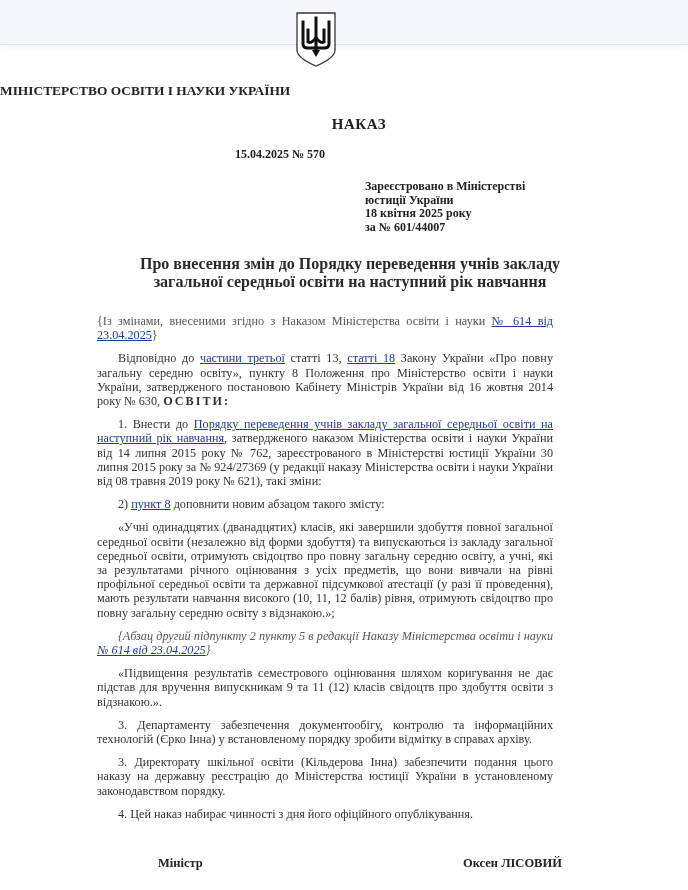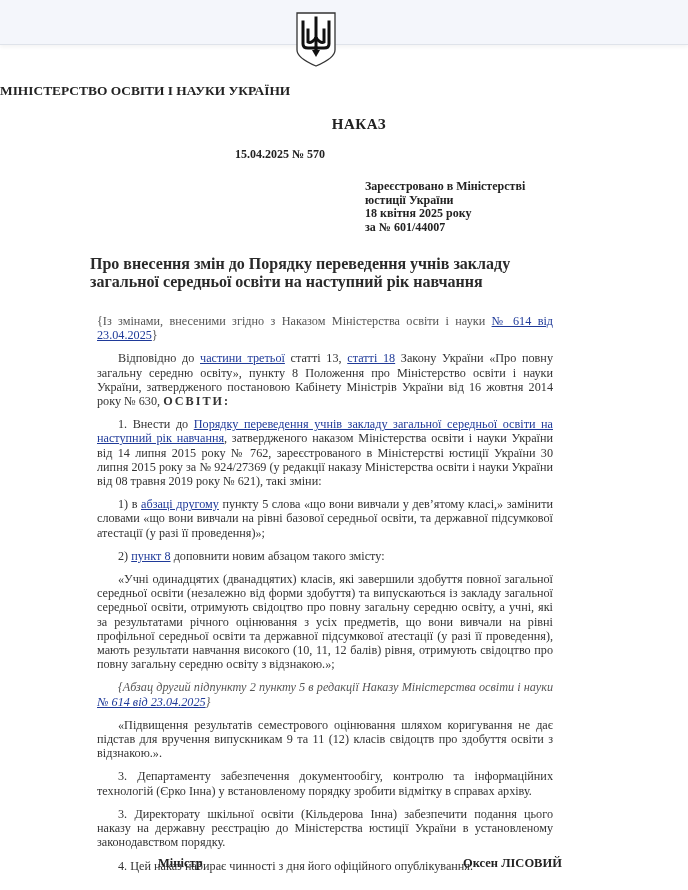--- a/index.html
+++ b/index.html
@@ -31,21 +31,21 @@
     .order-date {
       position: absolute; left: 0; width: 560px; top: 147px;
       text-align: center; font-weight: bold; font-size: 12px;
     }
     .registered {
       position: absolute; left: 365px; top: 180px;
       font-weight: bold; font-size: 12px; line-height: 13.5px;
     }
     .heading {
       position: absolute; left: 90px; width: 520px; top: 255px;
-      font-weight: bold; font-size: 16px; line-height: 18px;
+      text-align: center; font-weight: bold; font-size: 16px; line-height: 18px;
       color: #2a2a2a;
     }
     .body {
       position: absolute; left: 97px; width: 456px; top: 314px;
       font-size: 12.2px; line-height: 14.2px; color: #333;
     }
     .body p { margin: 0 0 9px 0; text-align: justify; }
     .ind { text-indent: 21px; }
     a { color: #1f3a99; text-decoration: underline; }
     .amend { color: #555; }
@@ -93,21 +93,20 @@
     <div>загальної середньої освіти на наступний рік навчання</div>
   </div>
 
   <div class="body">
     <p class="amend"><span>{Із змінами, внесеними згідно з Наказом Міністерства освіти і науки </span><a href="#">№ 614 від 23.04.2025</a><span>}</span></p>
 
     <p class="ind"><span>Відповідно до </span><a href="#">частини третьої</a><span> статті 13, </span><a href="#">статті 18</a><span> Закону України «Про повну загальну середню освіту», пункту 8 Положення про Міністерство освіти і науки України, затвердженого постановою Кабінету Міністрів України від 16 жовтня 2014 року № 630, </span><span class="spaced">ОСВІТИ:</span></p>
 
     <p class="ind"><span>1. Внести до </span><a href="#">Порядку переведення учнів закладу загальної середньої освіти на наступний рік навчання</a><span>, затвердженого наказом Міністерства освіти і науки України від 14 липня 2015 року №  762, зареєстрованого в Міністерстві юстиції України 30 липня 2015 року за № 924/27369 (у редакції наказу Міністерства освіти і науки України від 08 травня 2019 року № 621), такі зміни:</span></p>
 
-    <p class="ind"><span>1) в </span><a href="#">абзаці другому</a><span> пункту 5 слова «що вони вивчали у дев’ятому класі,» замінити словами «що вони вивчали на рівні базової середньої освіти, та державної підсумкової атестації (у разі її проведення)»;</span></p>
 
     <p class="ind"><span>2) </span><a href="#">пункт 8</a><span> доповнити новим абзацом такого змісту:</span></p>
 
     <p class="ind">«Учні одинадцятих (дванадцятих) класів, які завершили здобуття повної загальної середньої освіти (незалежно від форми здобуття) та випускаються із закладу загальної середньої освіти, отримують свідоцтво про повну загальну середню освіту, а учні, які за результатами річного оцінювання з усіх предметів, що вони вивчали на рівні профільної середньої освіти та державної підсумкової атестації (у разі її проведення), мають результати навчання високого (10, 11, 12 балів) рівня, отримують свідоцтво про повну загальну середню освіту з відзнакою.»;</p>
 
     <p class="ind amend-i"><span>{Абзац другий підпункту 2 пункту 5 в редакції Наказу Міністерства освіти і науки </span><a href="#">№ 614 від 23.04.2025</a><span>}</span></p>
 
 
     <p class="ind">«Підвищення результатів семестрового оцінювання шляхом коригування не дає підстав для вручення випускникам 9 та 11 (12) класів свідоцтв про здобуття освіти з відзнакою.».</p>
 

